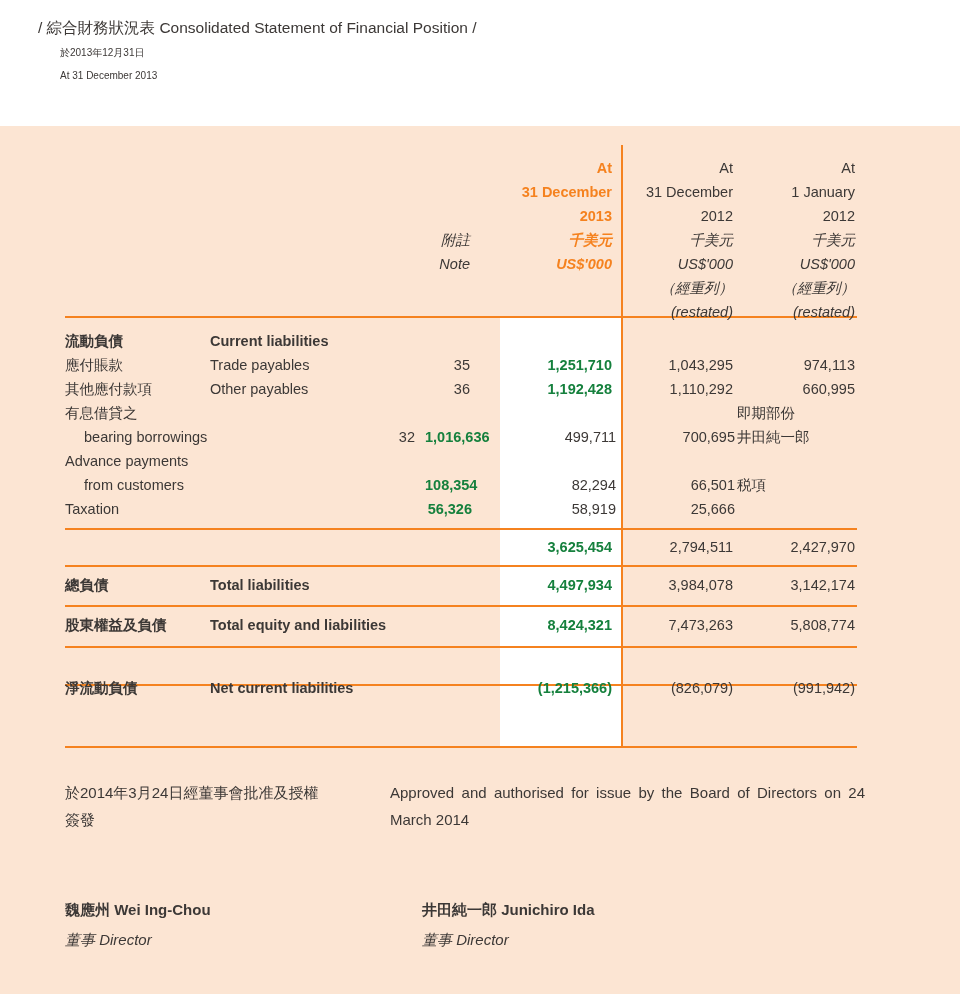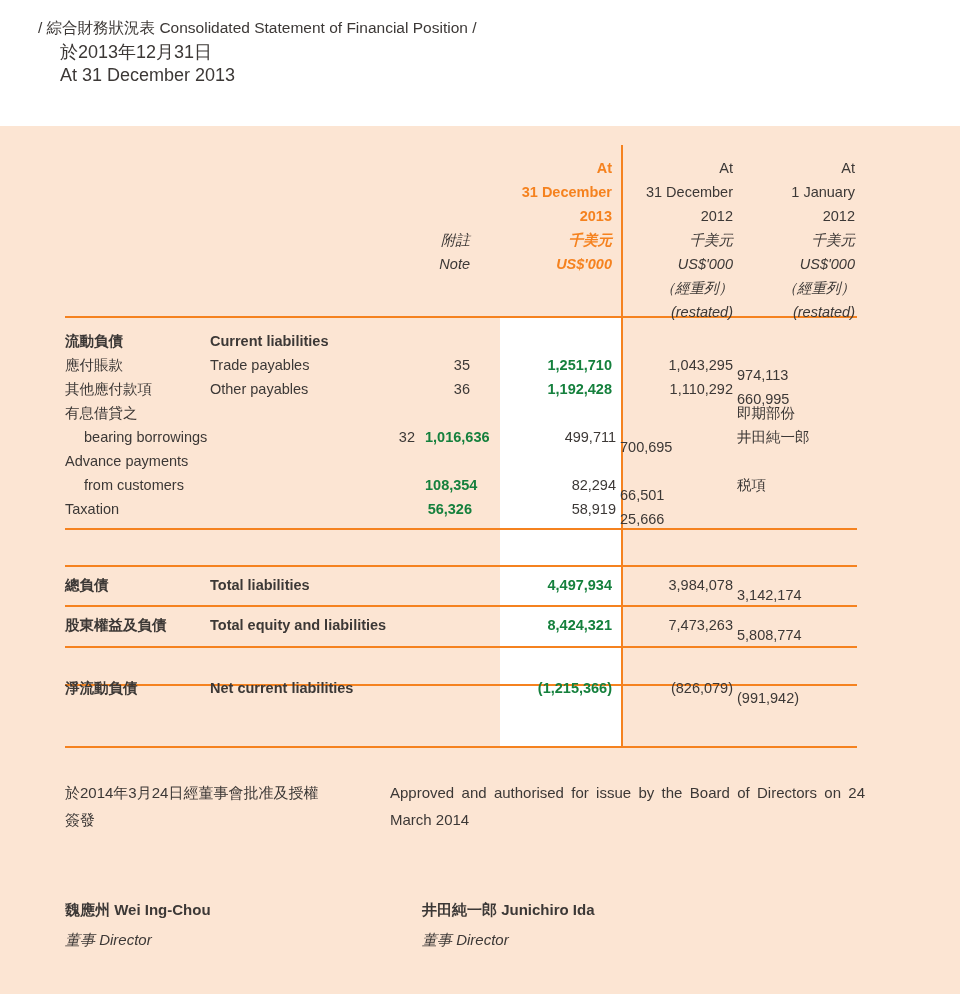--- a/index.html
+++ b/index.html
@@ -8,21 +8,21 @@
     position:relative;
     background:#ffffff;
     font-family:"Liberation Sans","DejaVu Sans",sans-serif;
     color:#3c3836;
     font-size:14.5px;
     overflow:hidden;
   }
   
   .doc-header { position:absolute; top:15px; left:38px; z-index:4; }
   .doc-title { font-size:15.5px; line-height:26px; }
-  .doc-sub   { margin-left:22px; font-size:18px; line-height:23px; }
+  .doc-sub   { margin-left:22px; font-size:10px; line-height:23px; }
 
   
   .panel {
     position:absolute; top:126px; left:0;
     width:960px; height:868px;
     background:#fce5d3;
   }
   .white-band { position:absolute; left:500px; top:192px; width:122px; height:428px; background:#ffffff; z-index:1; }
   .vline      { position:absolute; left:621px; top:19px;  width:2px;   height:601px; background:#f5821f; z-index:2; }
   .hr         { position:absolute; left:65px; width:792px; height:2px; background:#f5821f; z-index:2; }
@@ -49,21 +49,21 @@
   .sub-row { top:409px; }
   .tot1 { top:447px; } .tot2 { top:487px; } .tot3 { top:550px; }
   .last-sec { top:570px; }
   .multi { grid-auto-rows:24px; }
 
   .c { min-height:24px; }
   .c.zh { padding-left:0; }
   .c.note { text-align:right; padding-right:10px; }
   .c.v13 { text-align:right; padding-right:8px; color:#15803d; font-weight:bold; }
   .c.v12 { text-align:right; padding-right:4px; }
-  .c.v11 { padding-right:2px;margin-top:10px; }
+  .c.v11 { text-align:right; padding-right:2px; }
   .ind-zh { padding-left:17px; }
   .ind-en { padding-left:19px; }
   .b { font-weight:bold; }
 
   
   .approval { position:absolute; top:653px; left:65px; width:800px; display:flex; z-index:3; font-size:15px; line-height:27px; }
   .approval-zh { width:325px; }
   .approval-en { width:475px; text-align:justify; }
   .signatures { position:absolute; top:769px; left:65px; width:800px; display:flex; z-index:3;gap:32px; }
   .sig { width:325px; line-height:30px; font-size:15px; }
@@ -175,20 +175,28 @@
     <div class="c v11">66,501</div>
 
     <div class="c zh">税項</div>
     <div class="c en">Taxation</div>
     <div class="c note"></div>
     <div class="c v13">56,326</div>
     <div class="c v12">58,919</div>
     <div class="c v11">25,666</div>
   </div>
 
+  <div class="trow sub-row">
+    <div class="c zh"></div>
+      <div class="c en"></div>
+      <div class="c note"></div>
+    <div class="c v13">3,625,454</div>
+    <div class="c v12">2,794,511</div>
+    <div class="c v11">2,427,970</div>
+  </div>
 
   <div class="trow tot1">
     <div class="c zh b">總負債</div>
     <div class="c en b">Total liabilities</div>
     <div class="c note"></div>
     <div class="c v13">4,497,934</div>
     <div class="c v12">3,984,078</div>
     <div class="c v11">3,142,174</div>
   </div>
 

